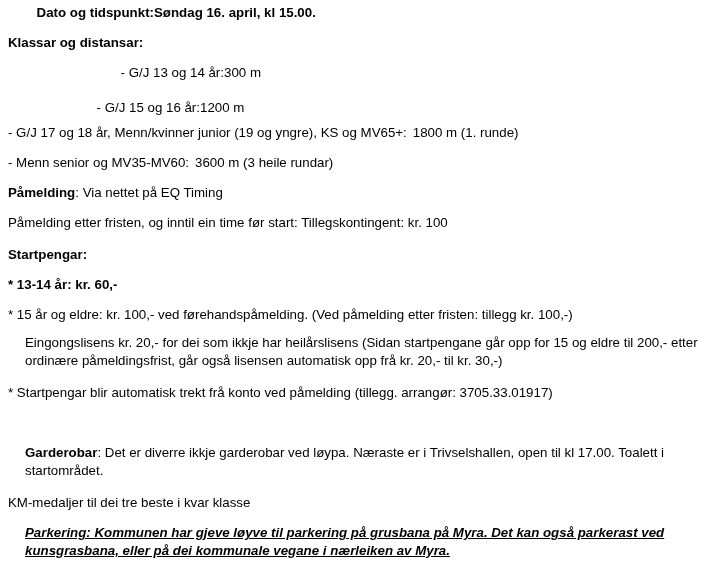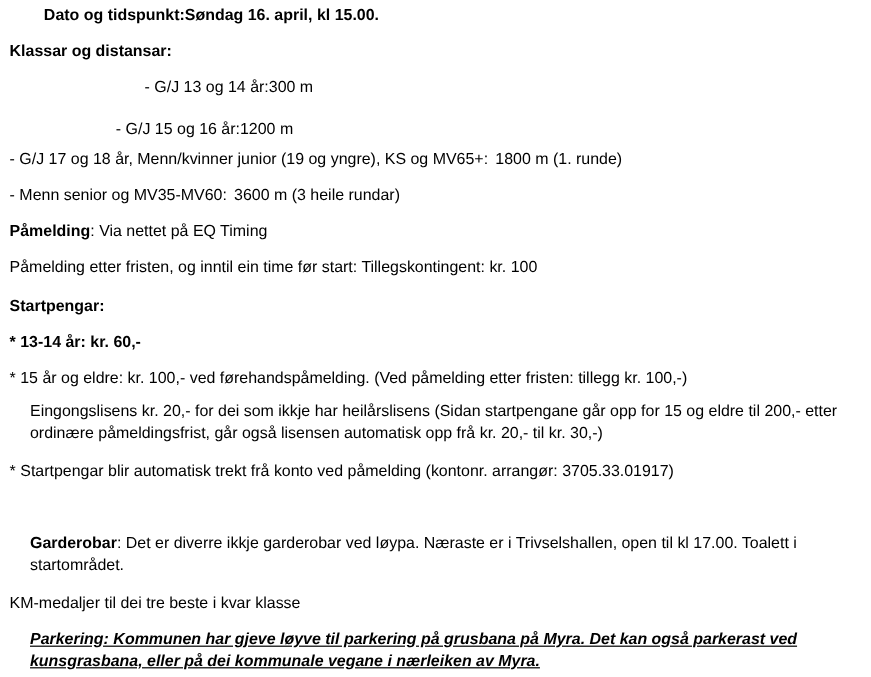--- a/index.html
+++ b/index.html
@@ -97,21 +97,21 @@
 
   <div class="line" style="top:214px;">Påmelding etter fristen, og inntil ein time før start: Tillegskontingent: kr. 100</div>
 
   <div class="line b" style="top:246px;">Startpengar:</div>
 
   <div class="line" style="top:276px;font-weight:bold;">* 13-14 år: kr. 60,-</div>
   <div class="line" style="top:306px;">* 15 år og eldre: kr. 100,- ved førehandspåmelding. (Ved påmelding etter fristen: tillegg kr. 100,-)</div>
 
   <div class="para" style="top:334px;">Eingongslisens kr. 20,- for dei som ikkje har heilårslisens (Sidan startpengane går opp for 15 og eldre til 200,- etter ordinære påmeldingsfrist, går også lisensen automatisk opp frå kr. 20,- til kr. 30,-)</div>
 
-  <div class="line" style="top:384px;">* Startpengar blir automatisk trekt frå konto ved påmelding (kontonr. arrangør: 3705.33.01917)</div>
+  <div class="line" style="top:384px;">* Startpengar blir automatisk trekt frå konto ved påmelding (tillegg. arrangør: 3705.33.01917)</div>
 
   <div class="para" style="top:444px;"><span class="b">Garderobar</span><span>: Det er diverre ikkje garderobar ved løypa.  Næraste er i Trivselshallen, open til kl 17.00.  Toalett i startområdet.</span></div>
 
   <div class="line" style="top:494px;">KM-medaljer til dei tre beste i kvar klasse</div>
 
   <div class="para bi" style="top:524px;">Parkering: Kommunen har gjeve løyve til parkering på grusbana på Myra. Det kan også parkerast ved kunsgrasbana, eller på dei kommunale vegane i nærleiken av Myra.</div>
 
 </div>
 
 </body></html>

